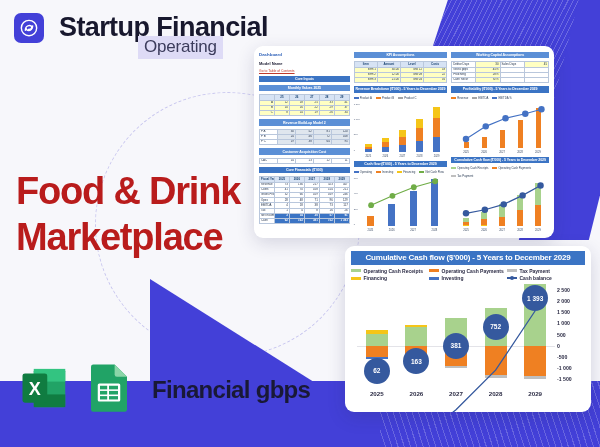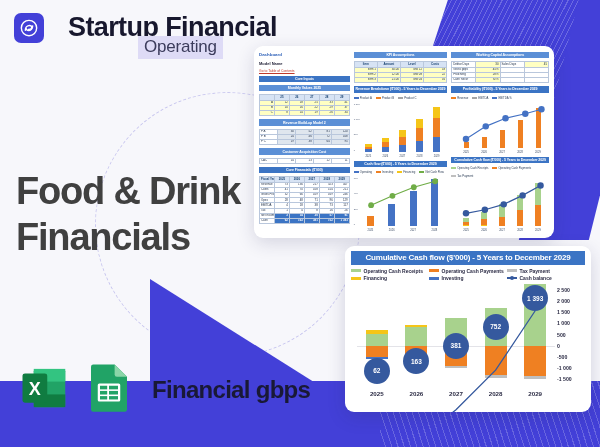--- a/index.html
+++ b/index.html
@@ -66,21 +66,21 @@
     left:95px; top:92px;
     width:265px; height:265px;
     border:1px dashed #c9c7ef;
     border-radius:50%;
   }
 
   
   .brand {
     position:absolute;
     left:14px; top:12px;
-    display:flex; align-items:center; gap:24px;justify-content:center;
+    display:flex; align-items:center; gap:15px;justify-content:center;
   }
   .brand-mark {
     width:30px; height:30px;
     background:#4340d8;
     border-radius:7px;
     display:flex; align-items:center; justify-content:center;
     flex:0 0 auto;
   }
   .brand-name {
     font-size:27px; font-weight:bold;
@@ -100,21 +100,21 @@
     padding:1px 6px 2px 6px;
     letter-spacing:-.2px;
   }
 
   .headline {
     position:absolute;
     left:16px; top:168px;
     font-size:38px;
     font-weight:bold;
     line-height:1.22;
-    color:#404040;
+    color:#b91c1c;
     letter-spacing:-1.2px;
   }
 
   .footer-row {
     position:absolute;
     left:18px; bottom:28px;
     display:flex; align-items:center; gap:12px;
   }
   .footer-label {
     font-size:24px; font-weight:bold;
@@ -311,21 +311,21 @@
     </svg>
   </div>
   <div class="brand-name">Startup Financial</div>
 </div>
 <div class="brand-sub-wrap">
   <span class="brand-sub">Operating</span>
 </div>
 
 <div class="headline">
   <div>Food &amp; Drink</div>
-  <div>Financials</div>
+  <div>Marketplace</div>
 </div>
 
 <div class="footer-row">
   <span>
     <svg width="54" height="54" viewBox="0 0 48 48" aria-hidden="true">
       <rect x="14" y="7" width="28" height="34" rx="2" fill="#21a366"></rect>
       <rect x="14" y="7" width="28" height="11.3" fill="#33c481"></rect>
       <rect x="14" y="29.7" width="28" height="11.3" fill="#107c41"></rect>
       <rect x="4" y="11" width="22" height="26" rx="2.2" fill="#107c41"></rect>
       <text x="15" y="30" font-family="'Liberation Sans',sans-serif" font-size="16" font-weight="bold" fill="#ffffff" text-anchor="middle">X</text>

